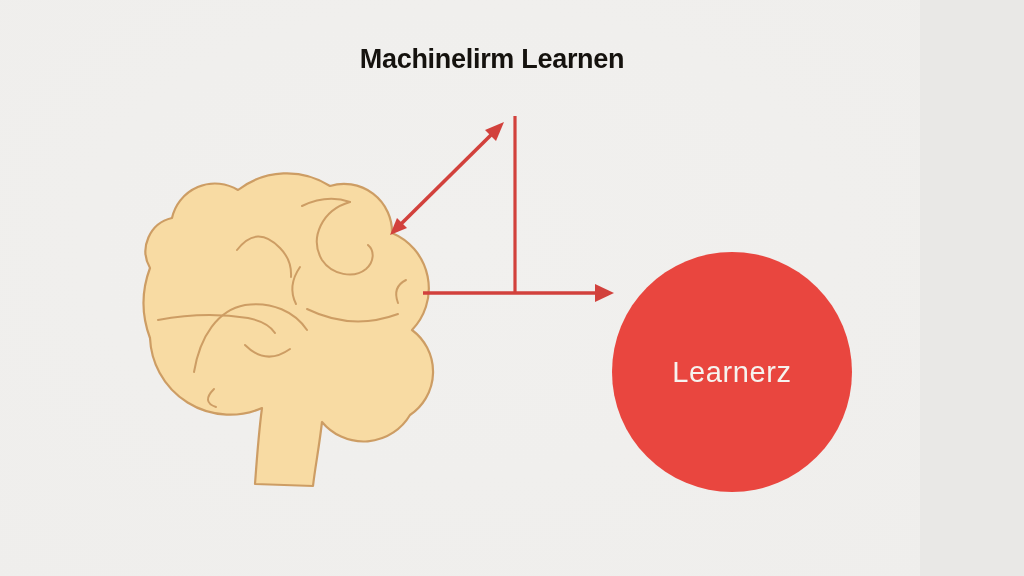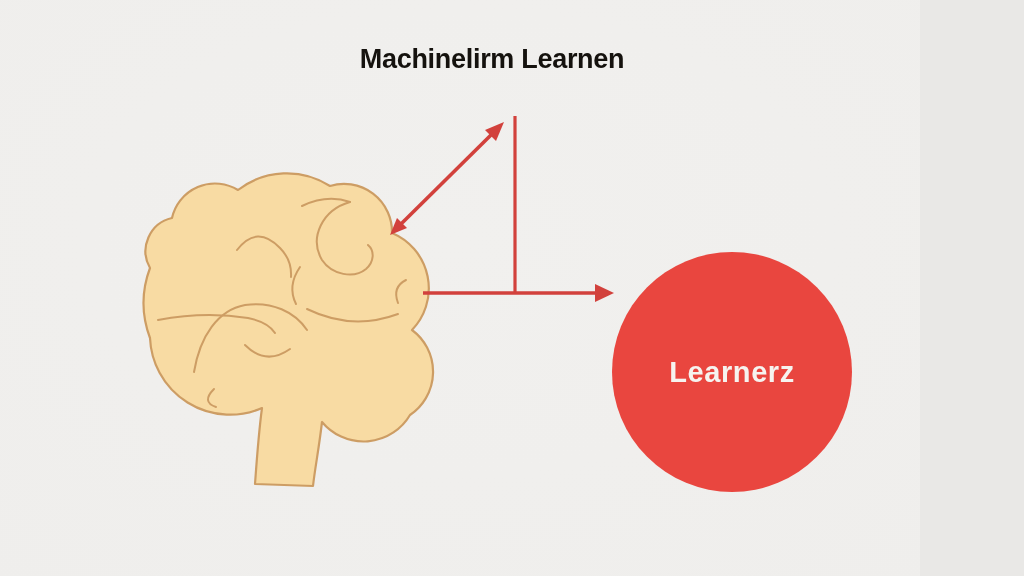--- a/index.html
+++ b/index.html
@@ -36,21 +36,21 @@
     left: 612px;
     top: 252px;
     width: 240px;
     height: 240px;
     display: flex;
     align-items: center;
     justify-content: center;
   }
   .node-label {
     font-size: 29px;
-    font-weight: 700;
+    font-weight: 400;
     letter-spacing: 0.6px;
     color: #f6f3ef;
   }
   .brain-body { stroke-width: 2.2; }
   .brain-fold { fill: none; stroke-width: 2; stroke-linecap: round; }
   .arrow-line { stroke-width: 3.6; }
   .arrow-line-thin { stroke-width: 3.2; }
   .arrow-head { stroke: none; }
 </style>
 </head>

